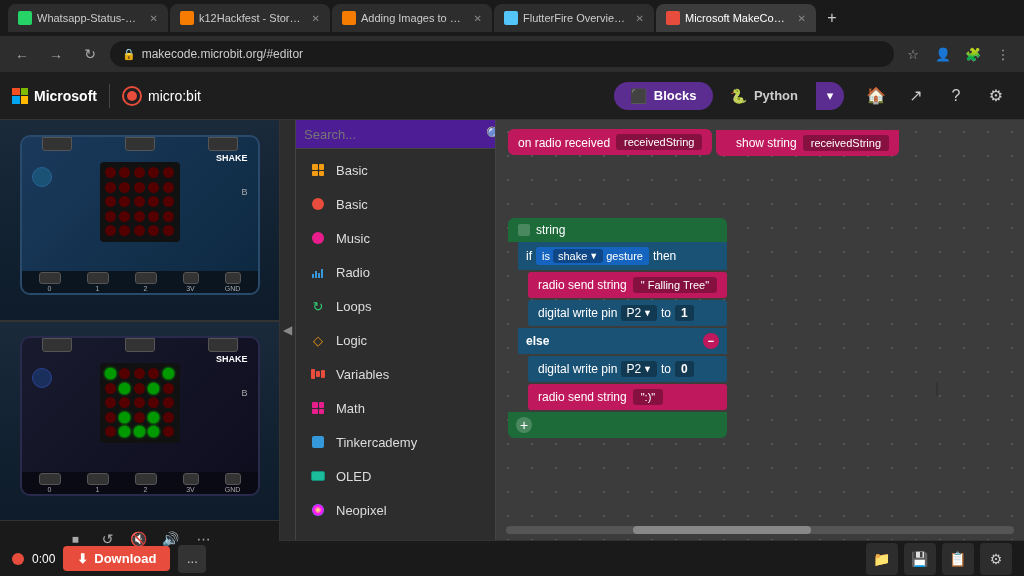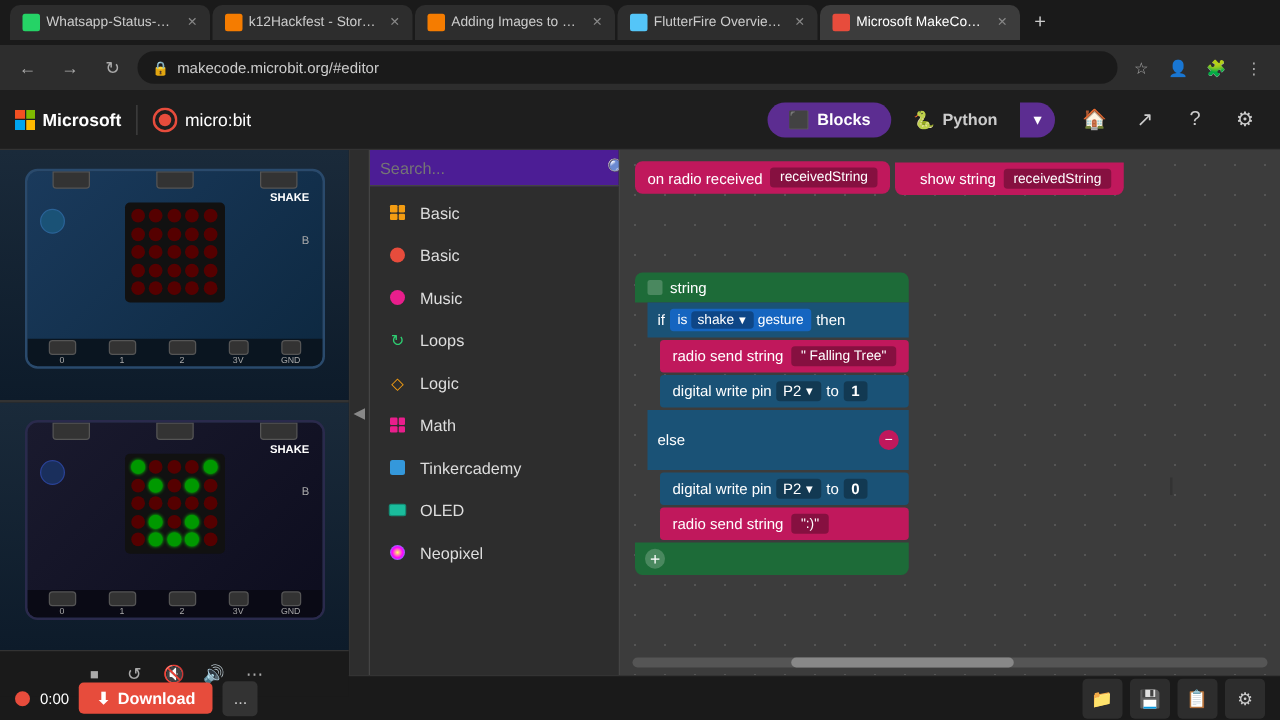--- a/index.html
+++ b/index.html
@@ -352,29 +352,50 @@
         <span>Basic</span>
       </div>
       <div class="toolbox-item">
         <div class="toolbox-item-icon">
           <div class="dot-pink"></div>
         </div>
         <span>Music</span>
       </div>
       <div class="toolbox-item">
         <div class="toolbox-item-icon">
+          <div class="bars-icon">
+              <span style="height:4px"></span>
+              <span style="height:7px"></span>
+              <span style="height:5px"></span>
+              <span style="height:9px"></span>
+            </div>
+        </div>
+        <span>Radio</span>
+      </div>
+      <div class="toolbox-item">
+        <div class="toolbox-item-icon">
           <span class="loop-icon">↻</span>
         </div>
         <span>Loops</span>
       </div>
       <div class="toolbox-item">
         <div class="toolbox-item-icon">
           <span class="logic-icon">◇</span>
         </div>
         <span>Logic</span>
+      </div>
+      <div class="toolbox-item">
+        <div class="toolbox-item-icon">
+          <div style="display:flex;gap:1px;align-items:center;">
+              <div style="width:4px;height:10px;background:#e74c3c;border-radius:1px;"></div>
+              <div style="width:4px;height:6px;background:#e74c3c;border-radius:1px;"></div>
+              <div style="width:4px;height:8px;background:#e74c3c;border-radius:1px;"></div>
+            </div>
+        </div>
+        <span>Variables</span>
       </div>
       <div class="toolbox-item">
         <div class="toolbox-item-icon">
           <div class="math-grid">
               <span></span>
               <span></span>
               <span></span>
               <span></span>
             </div>
         </div>
@@ -444,21 +465,21 @@
         <div style="background:#1a5276;border-radius:3px;padding:5px 10px;display:flex;align-items:center;gap:4px;color:#fff;font-size:12px;margin-left:20px;margin-top:2px;">
           <span>digital write pin</span>
           <span style="background:rgba(0,0,0,0.3);border-radius:3px;padding:1px 5px;display:flex;align-items:center;gap:2px;">
             <span>P2</span>
             <span style="font-size:9px;">▼</span>
           </span>
           <span>to</span>
           <span style="background:rgba(0,0,0,0.3);border-radius:3px;padding:1px 6px;font-weight:600;">1</span>
         </div>
 
-        <div style="background:#1a5276;border-radius:0;padding:16px 8px;display:flex;align-items:center;gap:6px;color:#fff;font-size:12px;margin-left:10px;margin-top:2px;">
+        <div style="background:#1a5276;border-radius:0;padding:5px 8px;display:flex;align-items:center;gap:6px;color:#fff;font-size:12px;margin-left:10px;margin-top:2px;font-weight:bold;">
           <span>else</span>
           <span style="width:16px;height:16px;border-radius:50%;background:#c0185c;display:flex;align-items:center;justify-content:center;font-size:11px;margin-left:auto;">−</span>
         </div>
 
         <div style="background:#1a5276;border-radius:3px;padding:5px 10px;display:flex;align-items:center;gap:4px;color:#fff;font-size:12px;margin-left:20px;margin-top:2px;">
           <span>digital write pin</span>
           <span style="background:rgba(0,0,0,0.3);border-radius:3px;padding:1px 5px;display:flex;align-items:center;gap:2px;">
             <span>P2</span>
             <span style="font-size:9px;">▼</span>
           </span>

